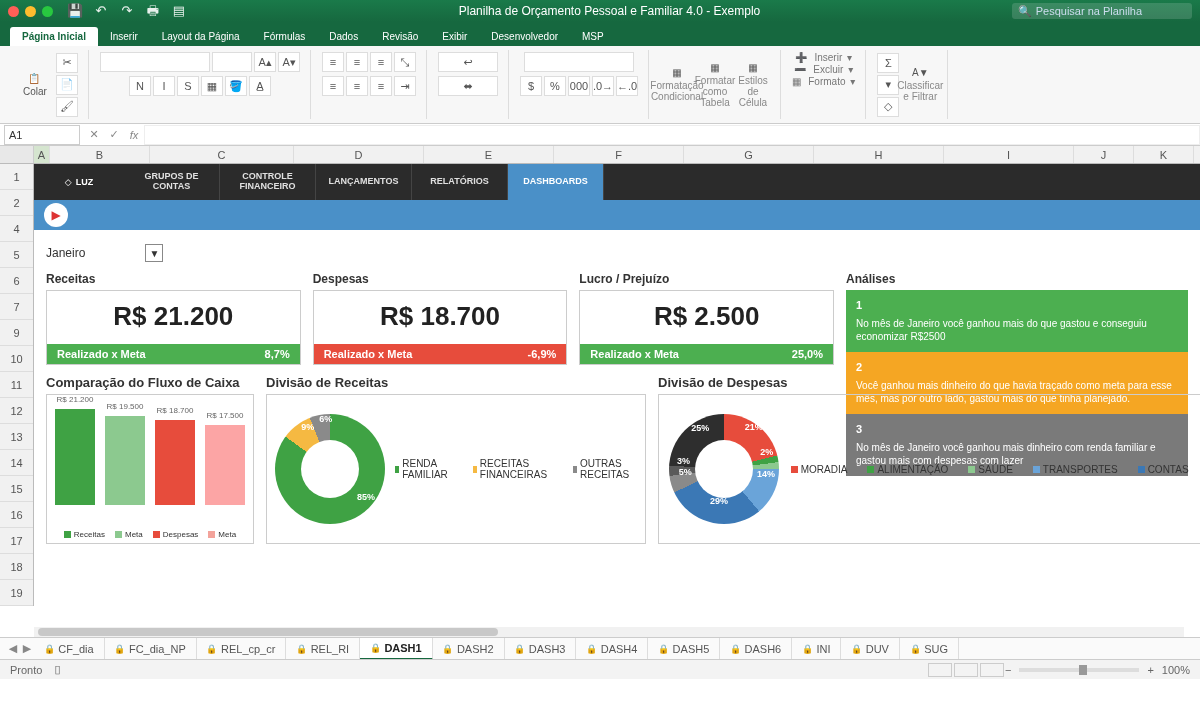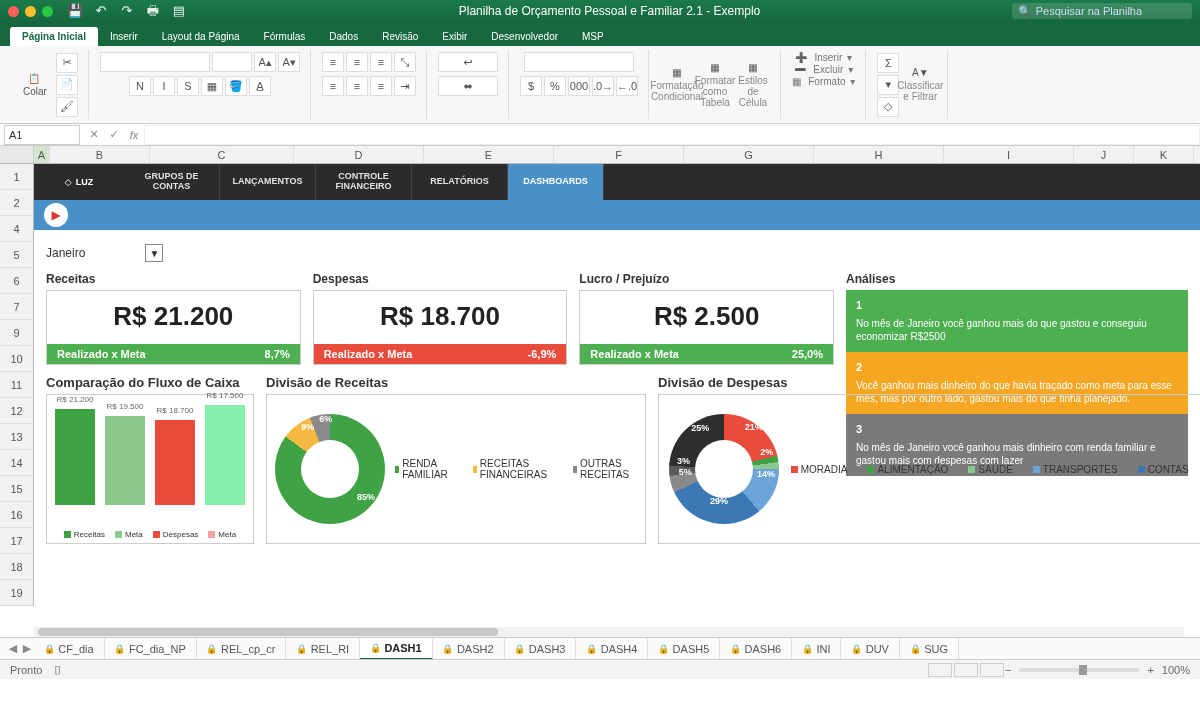--- a/index.html
+++ b/index.html
@@ -122,21 +122,21 @@
     <span class="t-min"></span>
     <span class="t-max"></span>
   </div>
   <div class="title-icons">
     <span>💾</span>
     <span>↶</span>
     <span>↷</span>
     <span>🖶</span>
     <span>▤</span>
   </div>
-  <div class="titlebar-center">Planilha de Orçamento Pessoal e Familiar 2.1 - Exemplo</div>
+  <div class="titlebar-center">Planilha de Orçamento Pessoal e Familiar 4.0 - Exemplo</div>
   <div class="titlebar-search">
     <span>🔍</span>
     <span>Pesquisar na Planilha</span>
   </div>
 </div>
 
 <div class="ribbon-tabs">
   <div class="ribbon-tab active">Página Inicial</div>
   <div class="ribbon-tab">Inserir</div>
   <div class="ribbon-tab">Layout da Página</div>
@@ -286,23 +286,23 @@
       <div class="row-h">19</div>
     </div>
 
   <div class="content">
 
     <div class="nav-dark">
       <div class="logo">◇<span><b>LUZ</b></span></div>
       <div id="navitems" style="display:flex">
           <div class="nav-item" style="white-space: pre-line;">GRUPOS DE
 CONTAS</div>
-          <div class="nav-item" style="white-space: pre-line;">LANÇAMENTOS</div>
           <div class="nav-item" style="white-space: pre-line;">CONTROLE
 FINANCEIRO</div>
+          <div class="nav-item" style="white-space: pre-line;">LANÇAMENTOS</div>
           <div class="nav-item" style="white-space: pre-line;">RELATÓRIOS</div>
           <div class="nav-item active" style="white-space: pre-line;">DASHBOARDS</div>
         </div>
     </div>
 
     <div class="subnav">
       <div class="play">▶</div>
     </div>
 
     <div class="dash-body">
@@ -354,21 +354,21 @@
                 <div class="barchart" id="barchart">
                     <div class="bar" style="height: 96.3636px; background: rgb(63, 162, 68);">
                       <div class="bar-lbl">R$ 21.200</div>
                     </div>
                     <div class="bar" style="height: 88.6364px; background: rgb(140, 201, 143);">
                       <div class="bar-lbl">R$ 19.500</div>
                     </div>
                     <div class="bar" style="height: 85px; background: rgb(231, 76, 60);">
                       <div class="bar-lbl">R$ 18.700</div>
                     </div>
-                    <div class="bar" style="height: 100px; background: #86efac; text-decoration: underline;">
+                    <div class="bar" style="height: 80px; background: #fca5a5; text-decoration: underline;">
                       <div class="bar-lbl">R$ 17.500</div>
                     </div>
                   </div>
                 <div class="bar-legend" id="barlegend">
                     <div class="lg">
                       <span class="sw" style="background:#3fa244"></span>
                       <span>Receitas</span>
                     </div>
                     <div class="lg">
                       <span class="sw" style="background:#8cc98f"></span>

